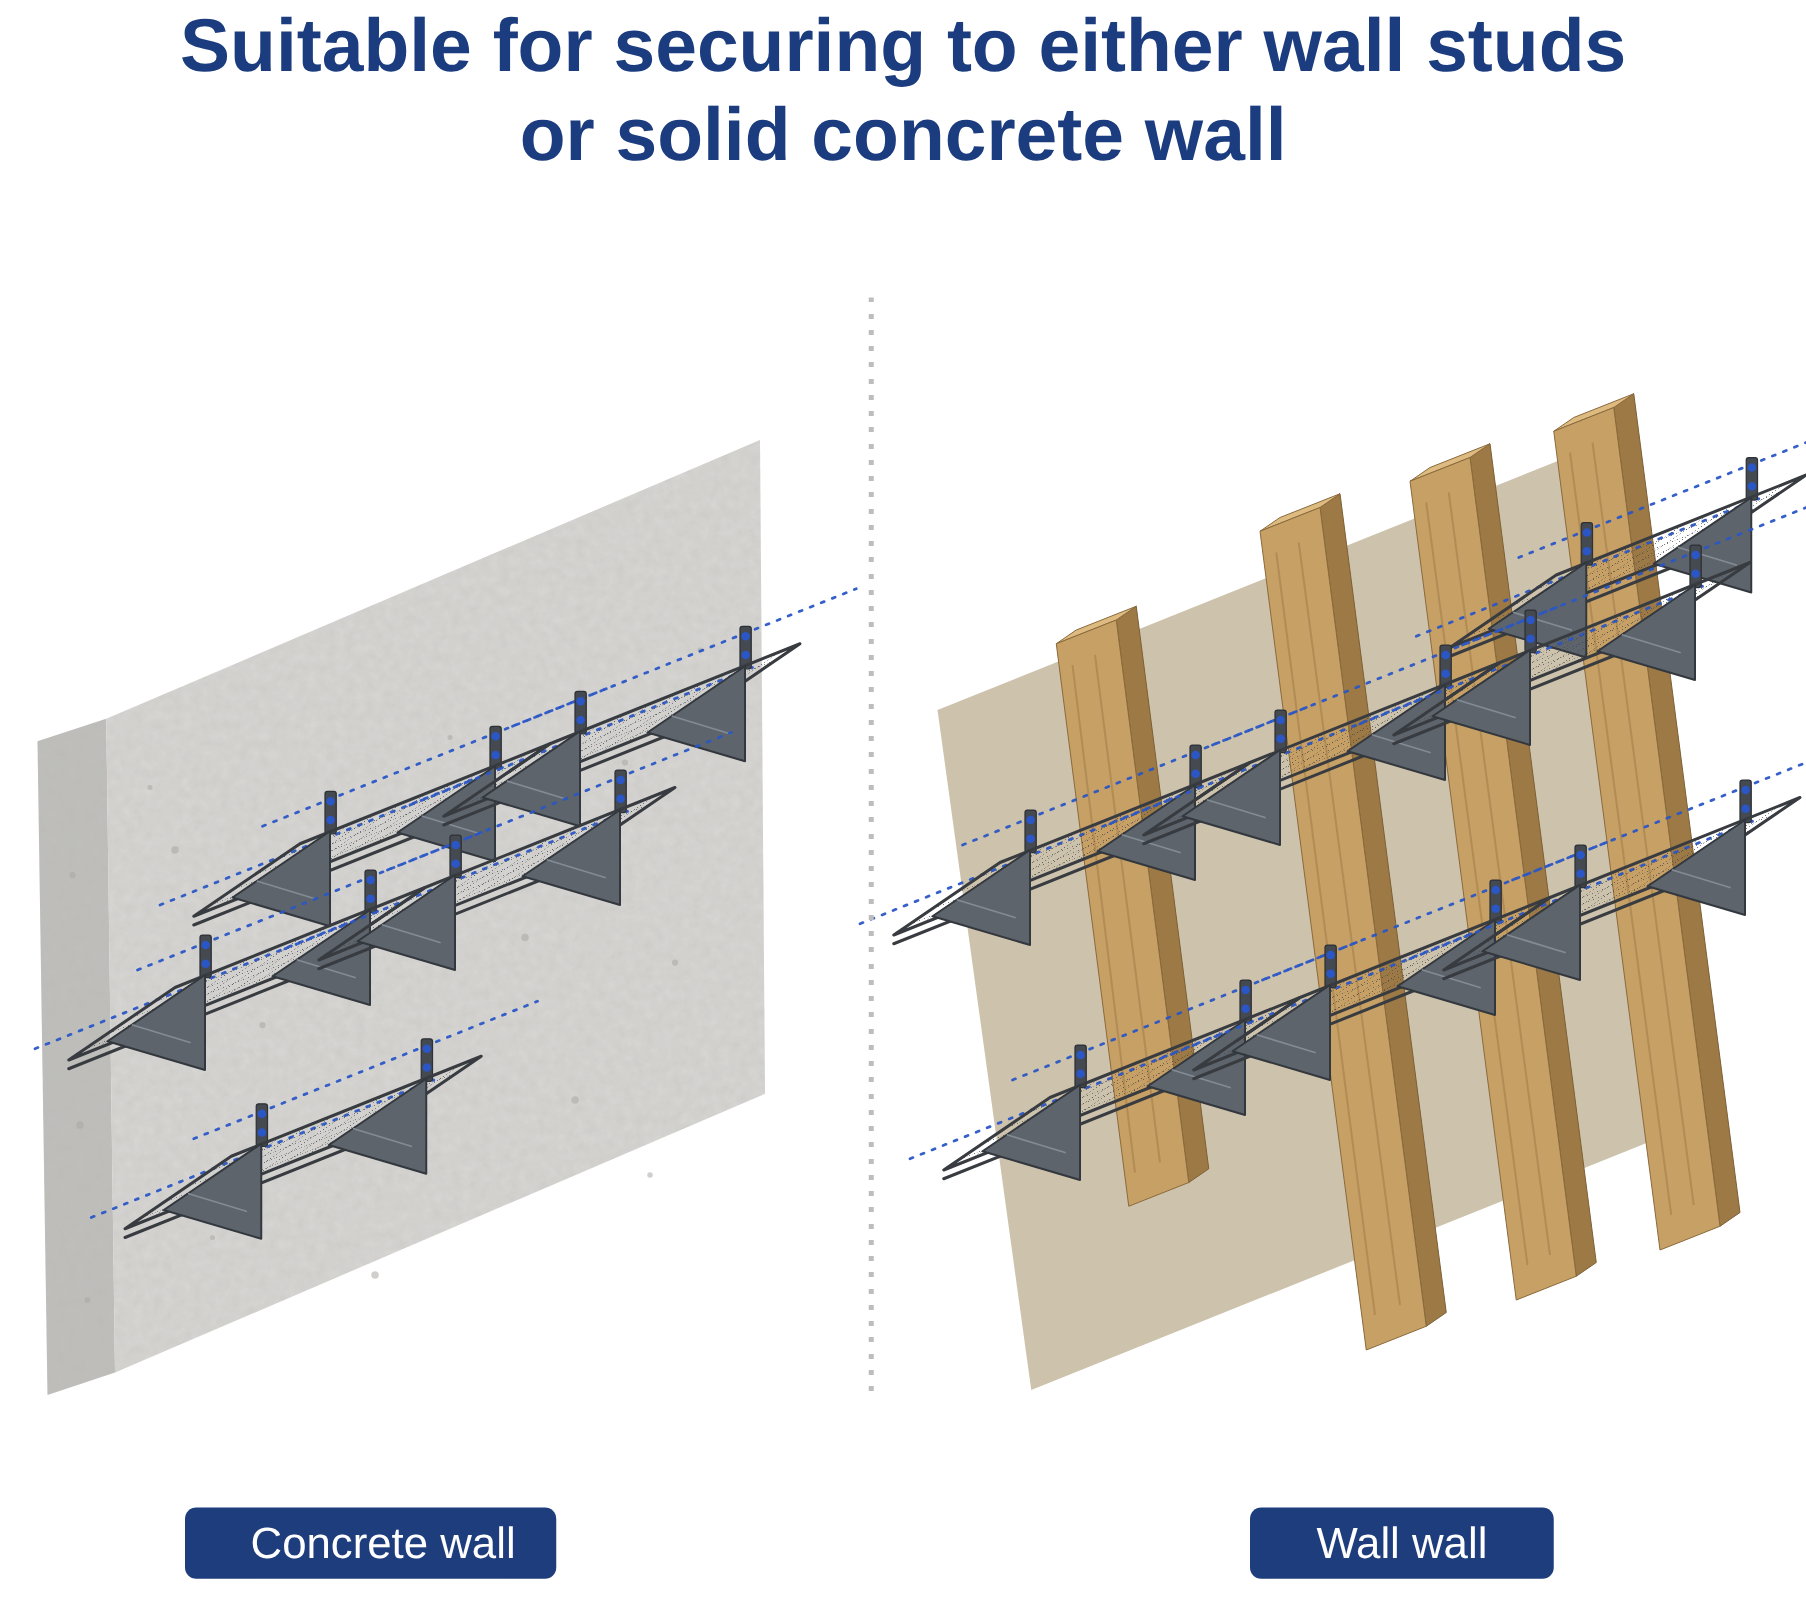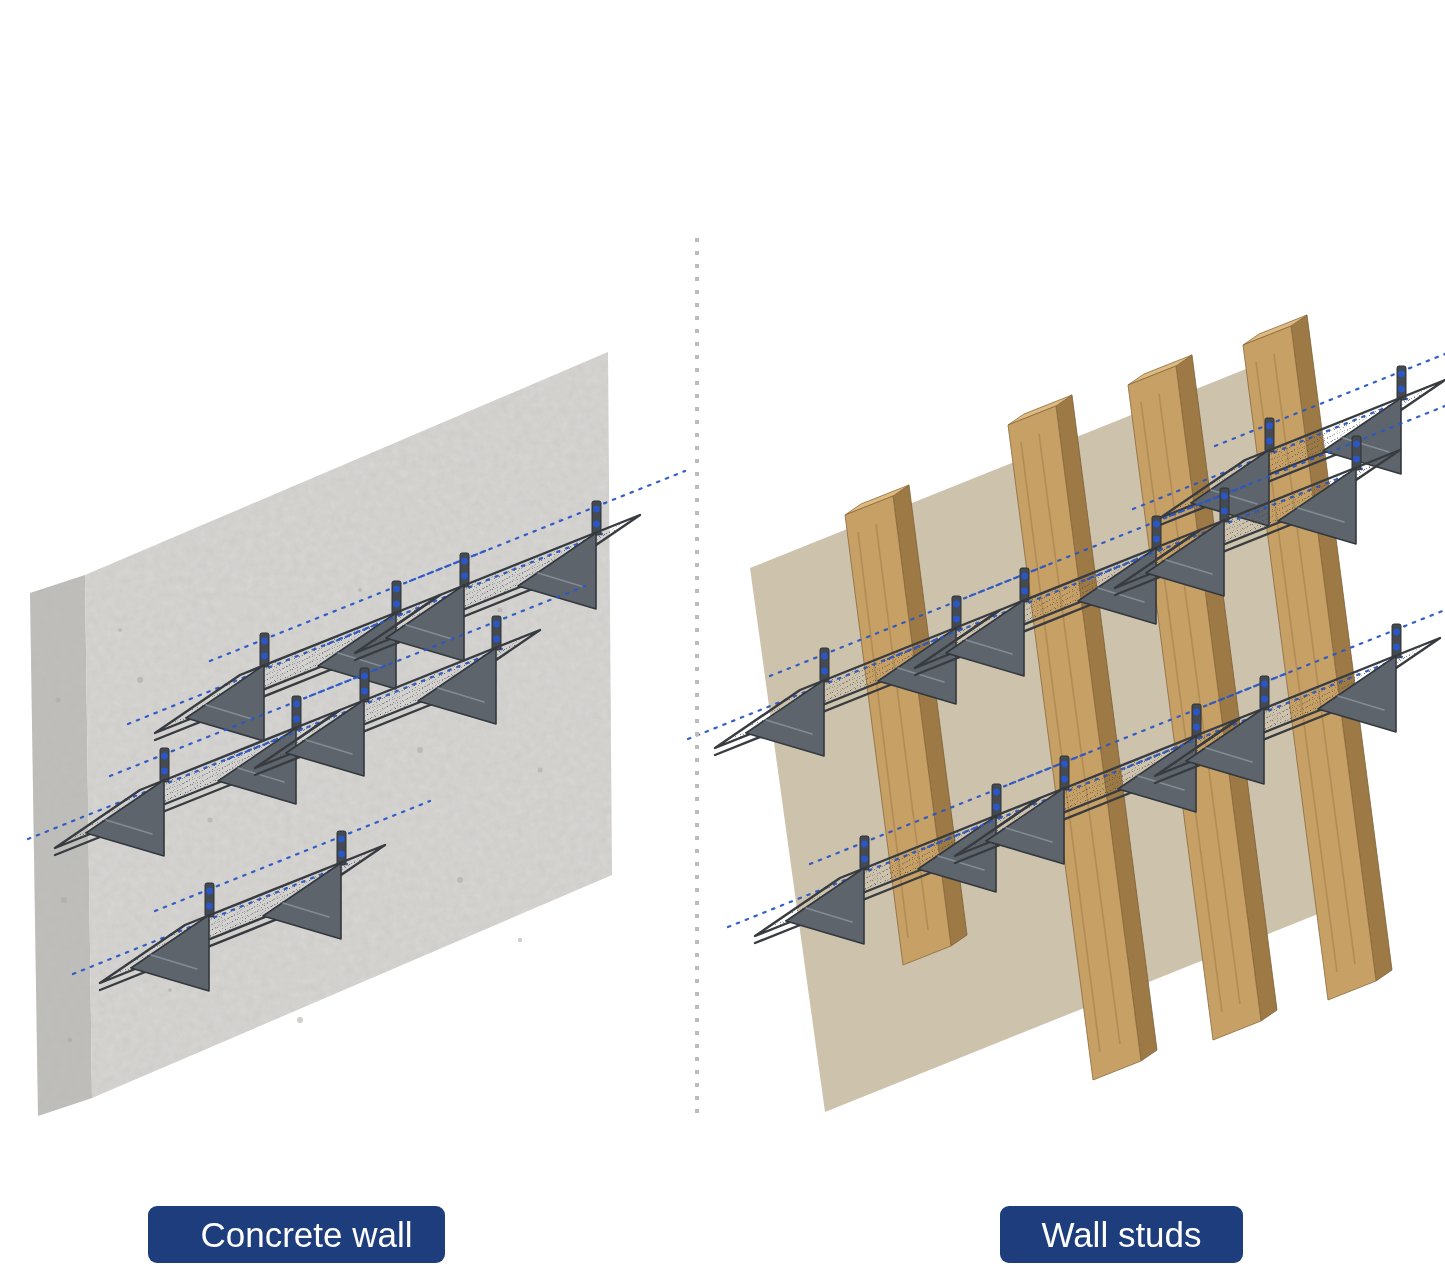--- a/index.html
+++ b/index.html
@@ -35,20 +35,22 @@
   .sheet{fill:var(--panel_beige,#cdc2ac);}
   .stud-front{fill:var(--wood,#c7a066);stroke:#8a6a3c;stroke-width:0.8;}
   .stud-side{fill:#9d7a45;stroke:#7c5f35;stroke-width:0.8;}
   .stud-top{fill:#ddba80;stroke:#8a6a3c;stroke-width:0.8;}
   .grain{stroke:#a8834e;stroke-width:1.6;opacity:.7;fill:none;}
 </style>
 </head>
 <body>
 
 <h1 class="title">
+  <div>Suitable for securing to either wall studs</div>
+  <div>or solid concrete wall</div>
 </h1>
 
 <svg class="illus" viewBox="0 0 1445 1279" xmlns="http://www.w3.org/2000/svg">
   <defs>
     <pattern id="mesh" width="22" height="22" patternUnits="userSpaceOnUse" patternTransform="matrix(0.928,-0.371,-0.826,0.564,0,0)">
       <path d="M0 0 H22 M0 0 V22" class="wire-line"></path>
     </pattern>
 
     <filter id="concNoise">
       <feTurbulence type="fractalNoise" baseFrequency="0.13" numOctaves="3" seed="11" result="t"></feTurbulence>
@@ -148,13 +150,13 @@
     <use href="#shelfU" transform="translate(1200,530)"></use>
     <use href="#shelfU" transform="translate(840,878)"></use>
     <use href="#shelfU" transform="translate(1040,798)"></use>
     <use href="#shelfU" transform="translate(1240,718)"></use>
   </g>
 </svg>
 
 <div class="divider"></div>
 
 <div id="label-left" class="panel-label">Concrete wall</div>
-<div id="label-right" class="panel-label">Wall studs</div>
+<div id="label-right" class="panel-label">Wall wall</div>
 
 </body></html>

